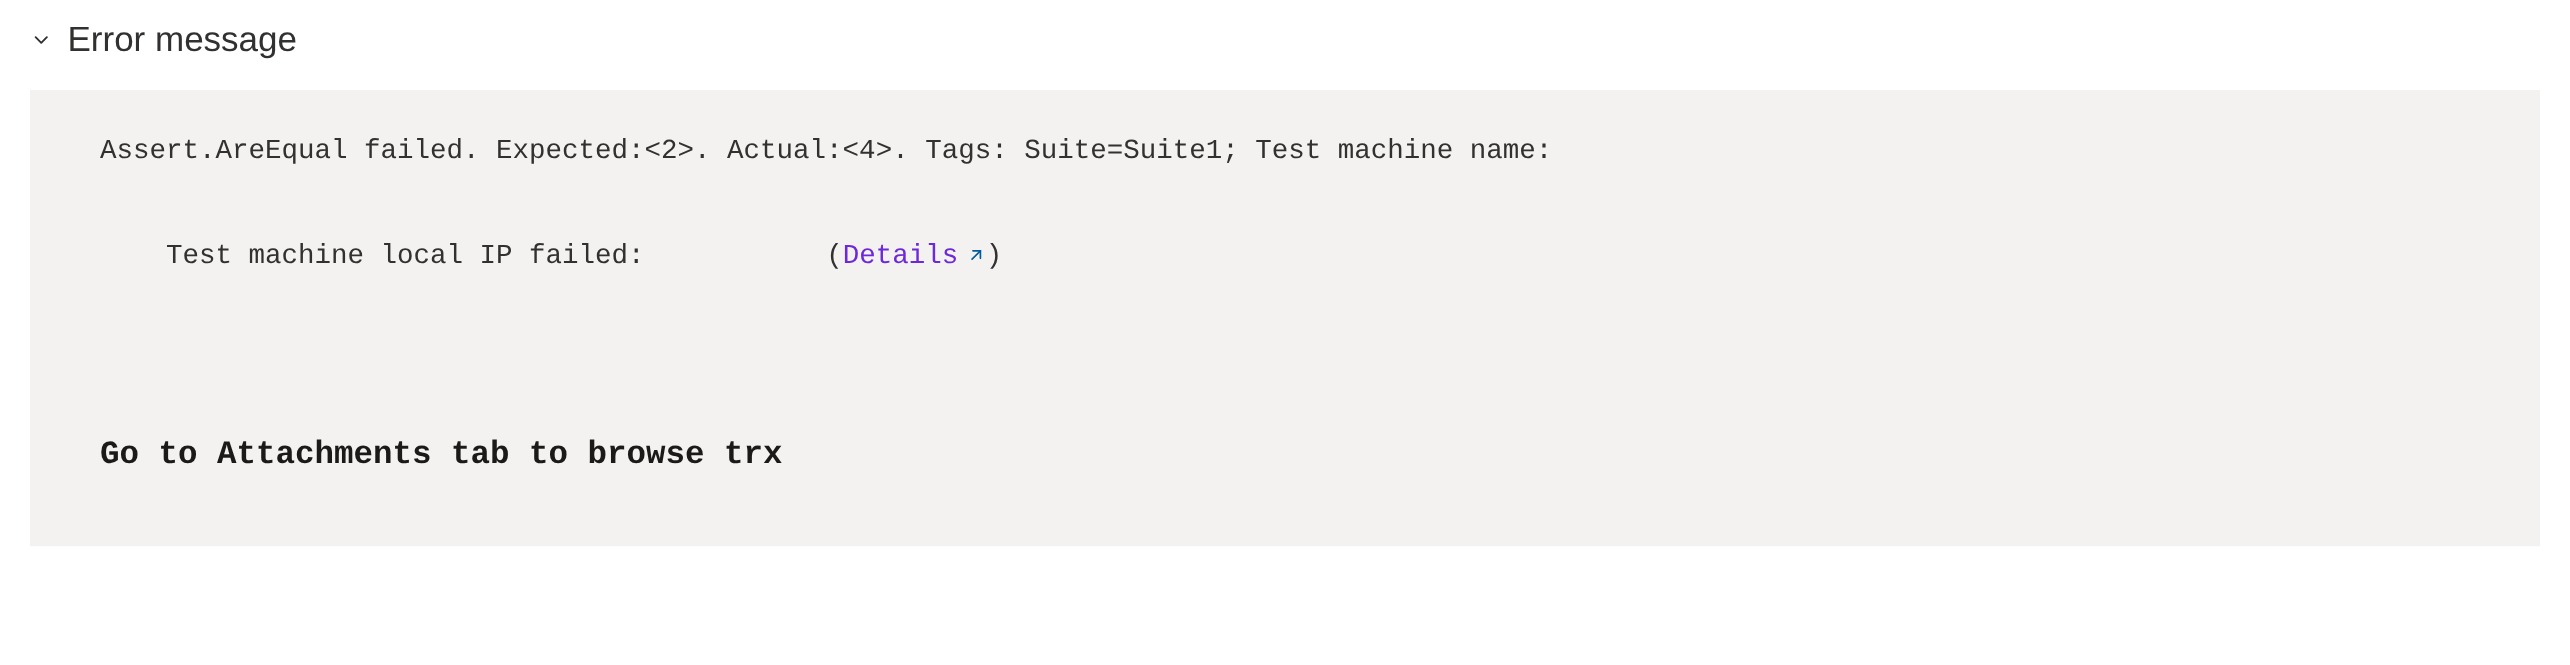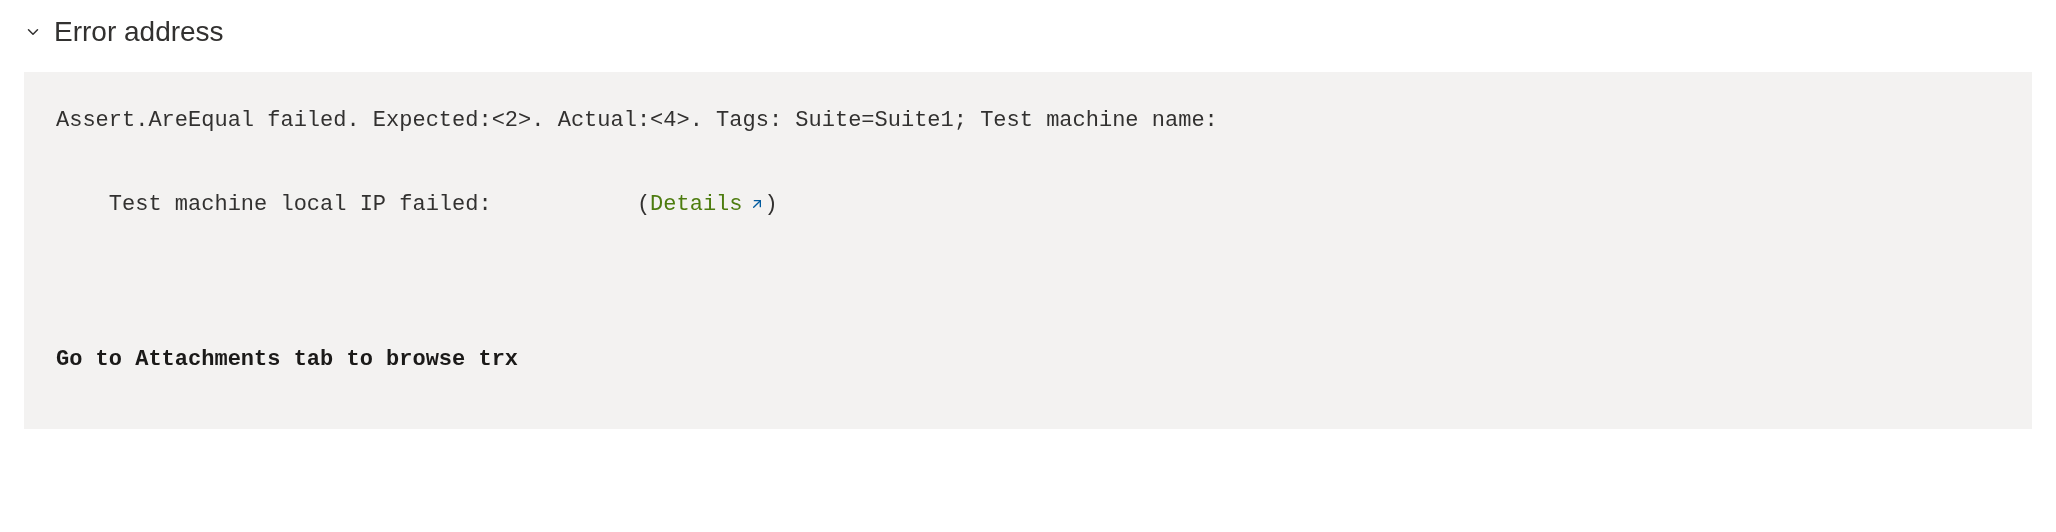--- a/index.html
+++ b/index.html
@@ -31,64 +31,64 @@
       width: 18px;
       height: 18px;
     }
     .section-title {
       font-size: 28px;
       font-weight: 400;
       color: #323130;
     }
     .error-block {
       background: #f3f2f1;
-      padding: 28px 36px 48px 32px;
+      padding: 28px 36px 48px 56px;
       font-family: Consolas, "Courier New", monospace;
       font-size: 22px;
       color: #323130;
       line-height: 1.9;
     }
     .error-text {
       white-space: pre-wrap;
       word-break: break-word;
     }
     .details-link {
-      color: #4d7c0f;
+      color: #6d28d9;
       cursor: pointer;
       display: inline-flex;
       align-items: center;
       gap: 6px;
     }
     .external-icon {
       display: inline-flex;
       align-items: center;
     }
     .external-icon svg {
       width: 16px;
       height: 16px;
       stroke: #005a9e;
     }
     .attachments-hint {
       font-weight: 700;
-      font-size: 22px;
+      font-size: 26px;
       margin-top: 72px;
       font-family: Consolas, "Courier New", monospace;
       color: #1b1a19;
     }
   </style>
 </head>
 <body>
 
 <div class="section-header">
   <span class="chevron">
     <svg viewBox="0 0 24 24" fill="none" stroke="currentColor" stroke-width="2" stroke-linecap="round" stroke-linejoin="round">
       <polyline points="6 9 12 15 18 9"></polyline>
     </svg>
   </span>
-  <span class="section-title">Error address</span>
+  <span class="section-title">Error message</span>
 </div>
 
 <div class="error-block">
   <div class="error-text">Assert.AreEqual failed. Expected:&lt;2&gt;. Actual:&lt;4&gt;. Tags: Suite=Suite1; Test machine name:</div>
   <div class="error-text">
     <span>Test machine local IP failed:           </span><span>(</span><span class="details-link"><span>Details</span><span class="external-icon"><svg viewBox="0 0 24 24" fill="none" stroke="currentColor" stroke-width="2" stroke-linecap="round" stroke-linejoin="round">
             <path d="M7 17L17 7"></path>
             <path d="M8 7h9v9"></path>
           </svg></span></span><span>)</span>
   </div>

